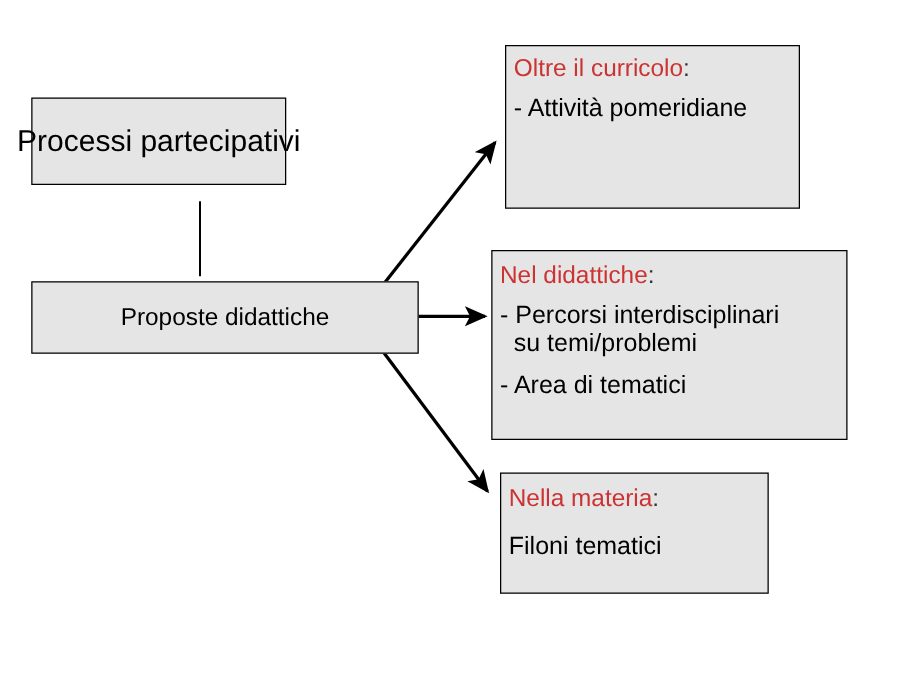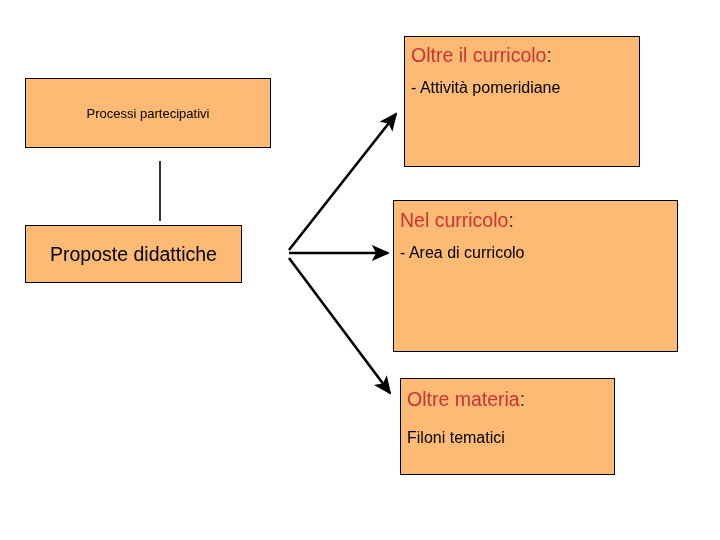--- a/index.html
+++ b/index.html
@@ -13,42 +13,42 @@
   #canvas {
     position: relative;
     width: 720px;
     height: 540px;
     background: #ffffff;
     overflow: hidden;
   }
   .node {
     position: absolute;
     box-sizing: border-box;
-    background: #fdba74;
+    background: #e5e5e5;
     border: 1px solid #000000;
     color: #000000;
   }
   
   #node-processi {
     left: 25px;
     top: 78px;
-    width: 246px;
+    width: 204px;
     height: 70px;
     display: flex;
     align-items: center;
     justify-content: center;
     text-align: center;
-    font-size: 13px;
+    font-size: 24px;
     line-height: 25px;
     padding: 0 4px;
   }
   #node-proposte {
     left: 25px;
     top: 225px;
-    width: 217px;
+    width: 310px;
     height: 58px;
     display: flex;
     align-items: center;
     justify-content: center;
     text-align: center;
     font-size: 19.5px;
     line-height: 24px;
   }
   
   #node-oltre {
@@ -79,21 +79,21 @@
     color: #cc3333;
     font-size: 19.5px;
     line-height: 22px;
     margin-bottom: 10px;
   }
   .heading .colon {
     color: #333333;
   }
   .item {
     color: #000000;
-    font-size: 16px;
+    font-size: 20px;
     line-height: 23px;
     margin-bottom: 10px;
   }
   .item:last-child {
     margin-bottom: 0;
   }
   .item .cont {
     display: block;
     padding-left: 11px;
   }
@@ -140,22 +140,26 @@
   <div class="node" id="node-proposte">
     <div class="node-inner">Proposte didattiche</div>
   </div>
 
   <div class="node" id="node-oltre">
     <div class="heading"><span>Oltre il curricolo</span><span class="colon">:</span></div>
     <div class="item">- Attività pomeridiane</div>
   </div>
 
   <div class="node" id="node-nel">
-    <div class="heading"><span>Nel curricolo</span><span class="colon">:</span></div>
-    <div class="item">- Area di curricolo</div>
+    <div class="heading"><span>Nel didattiche</span><span class="colon">:</span></div>
+    <div class="item">
+      <span>- Percorsi interdisciplinari</span>
+      <span class="cont">su temi/problemi</span>
+    </div>
+    <div class="item">- Area di tematici</div>
   </div>
 
   <div class="node" id="node-nella">
-    <div class="heading"><span>Oltre materia</span><span class="colon">:</span></div>
+    <div class="heading"><span>Nella materia</span><span class="colon">:</span></div>
     <div class="item">Filoni tematici</div>
   </div>
 
 </div>
 
 </body></html>

